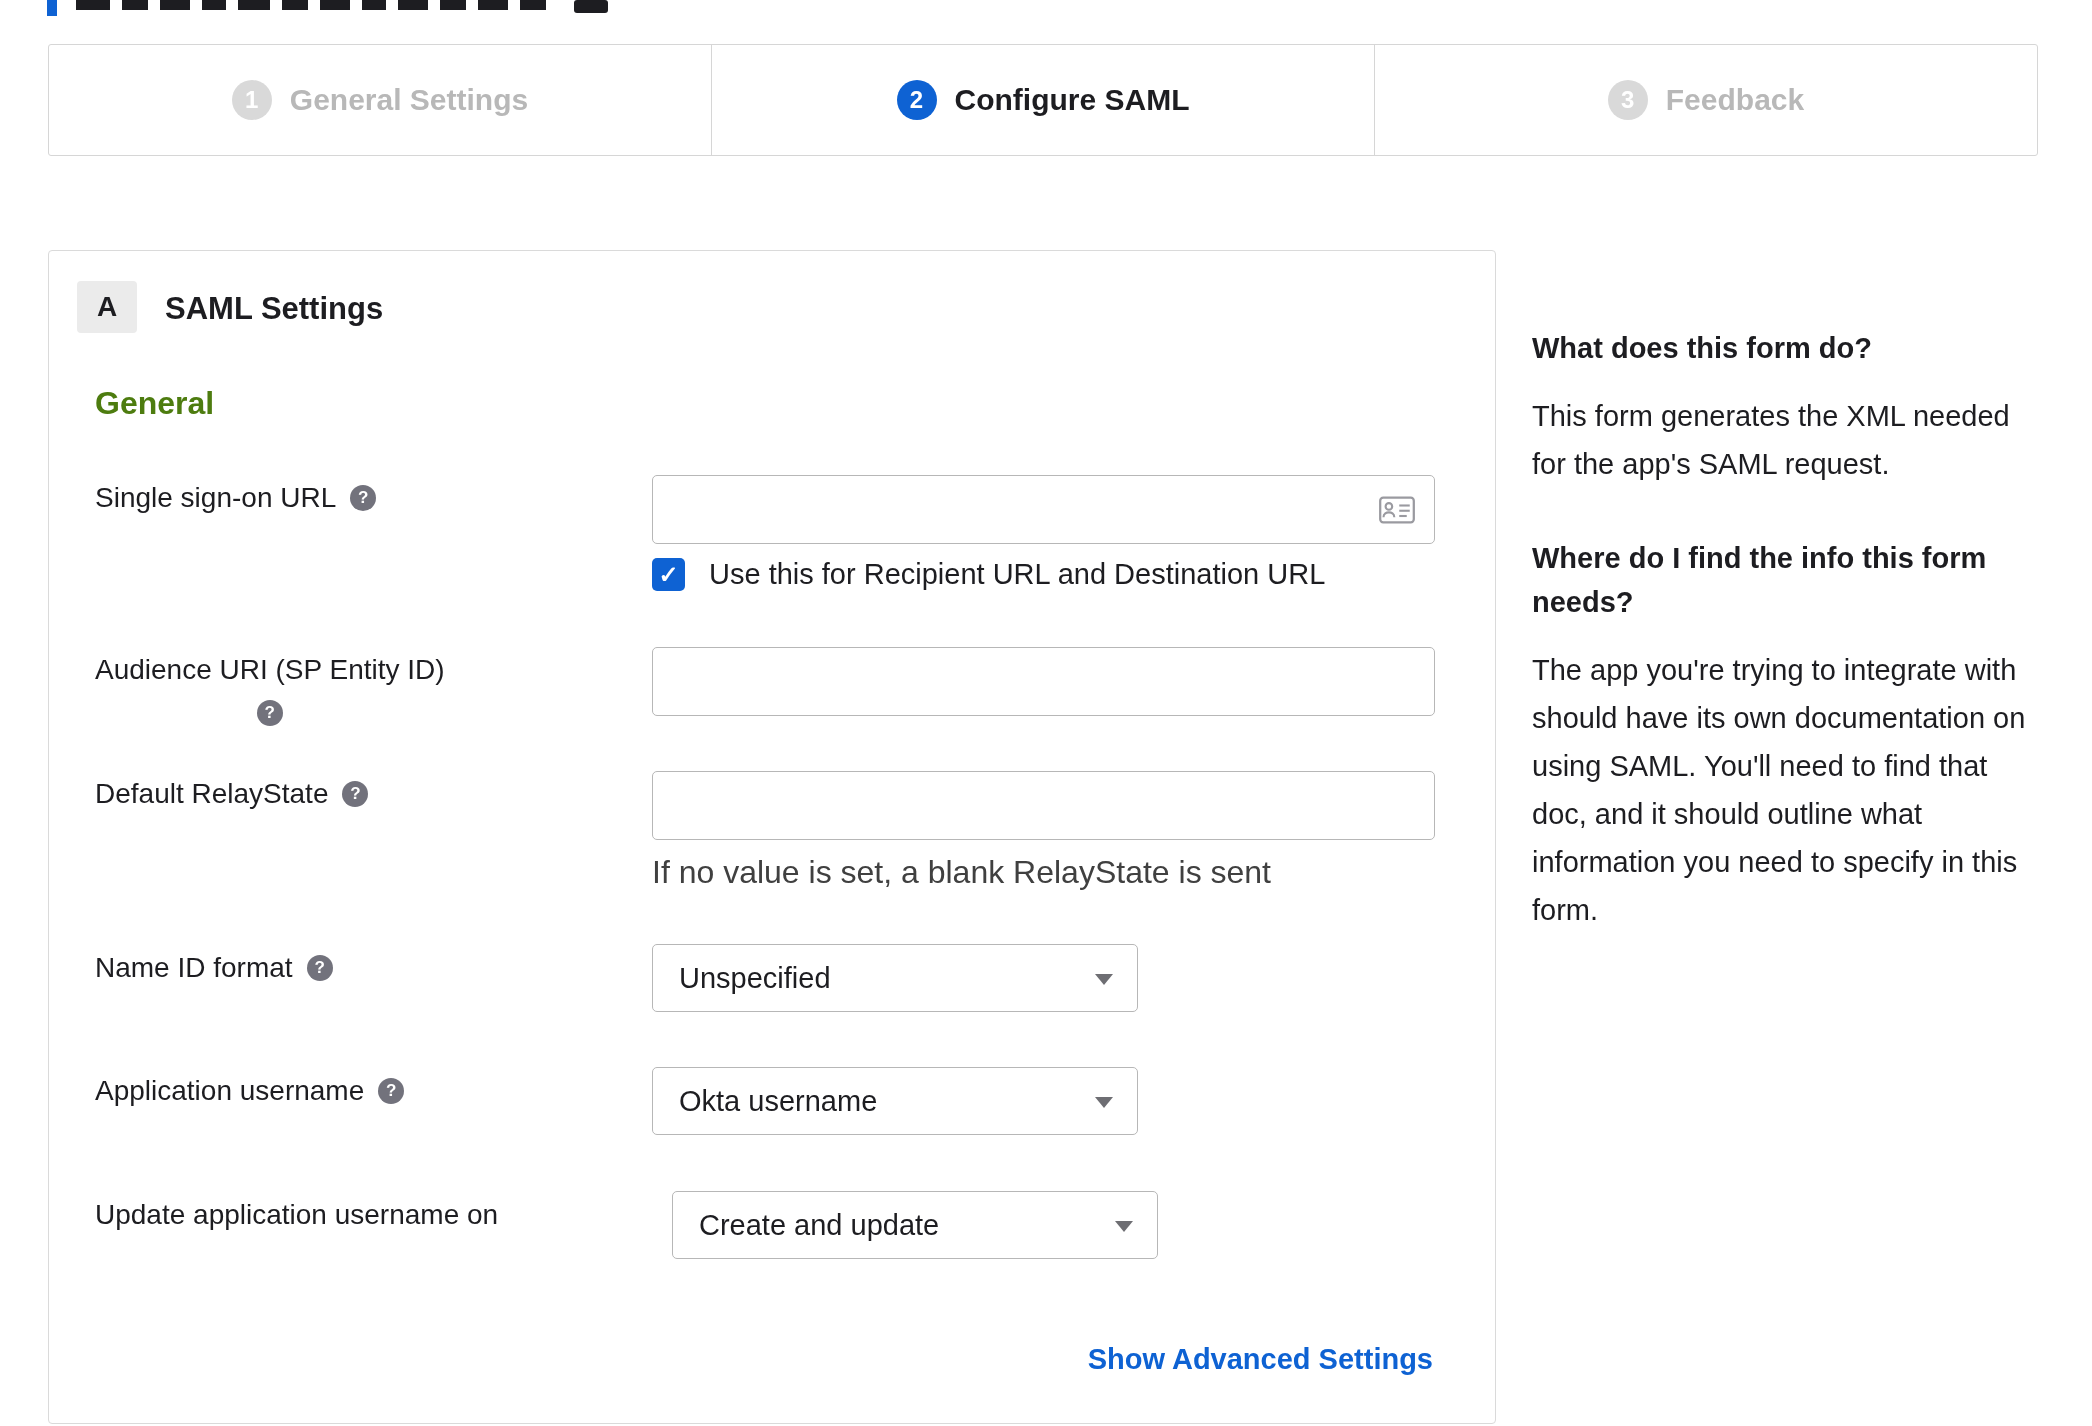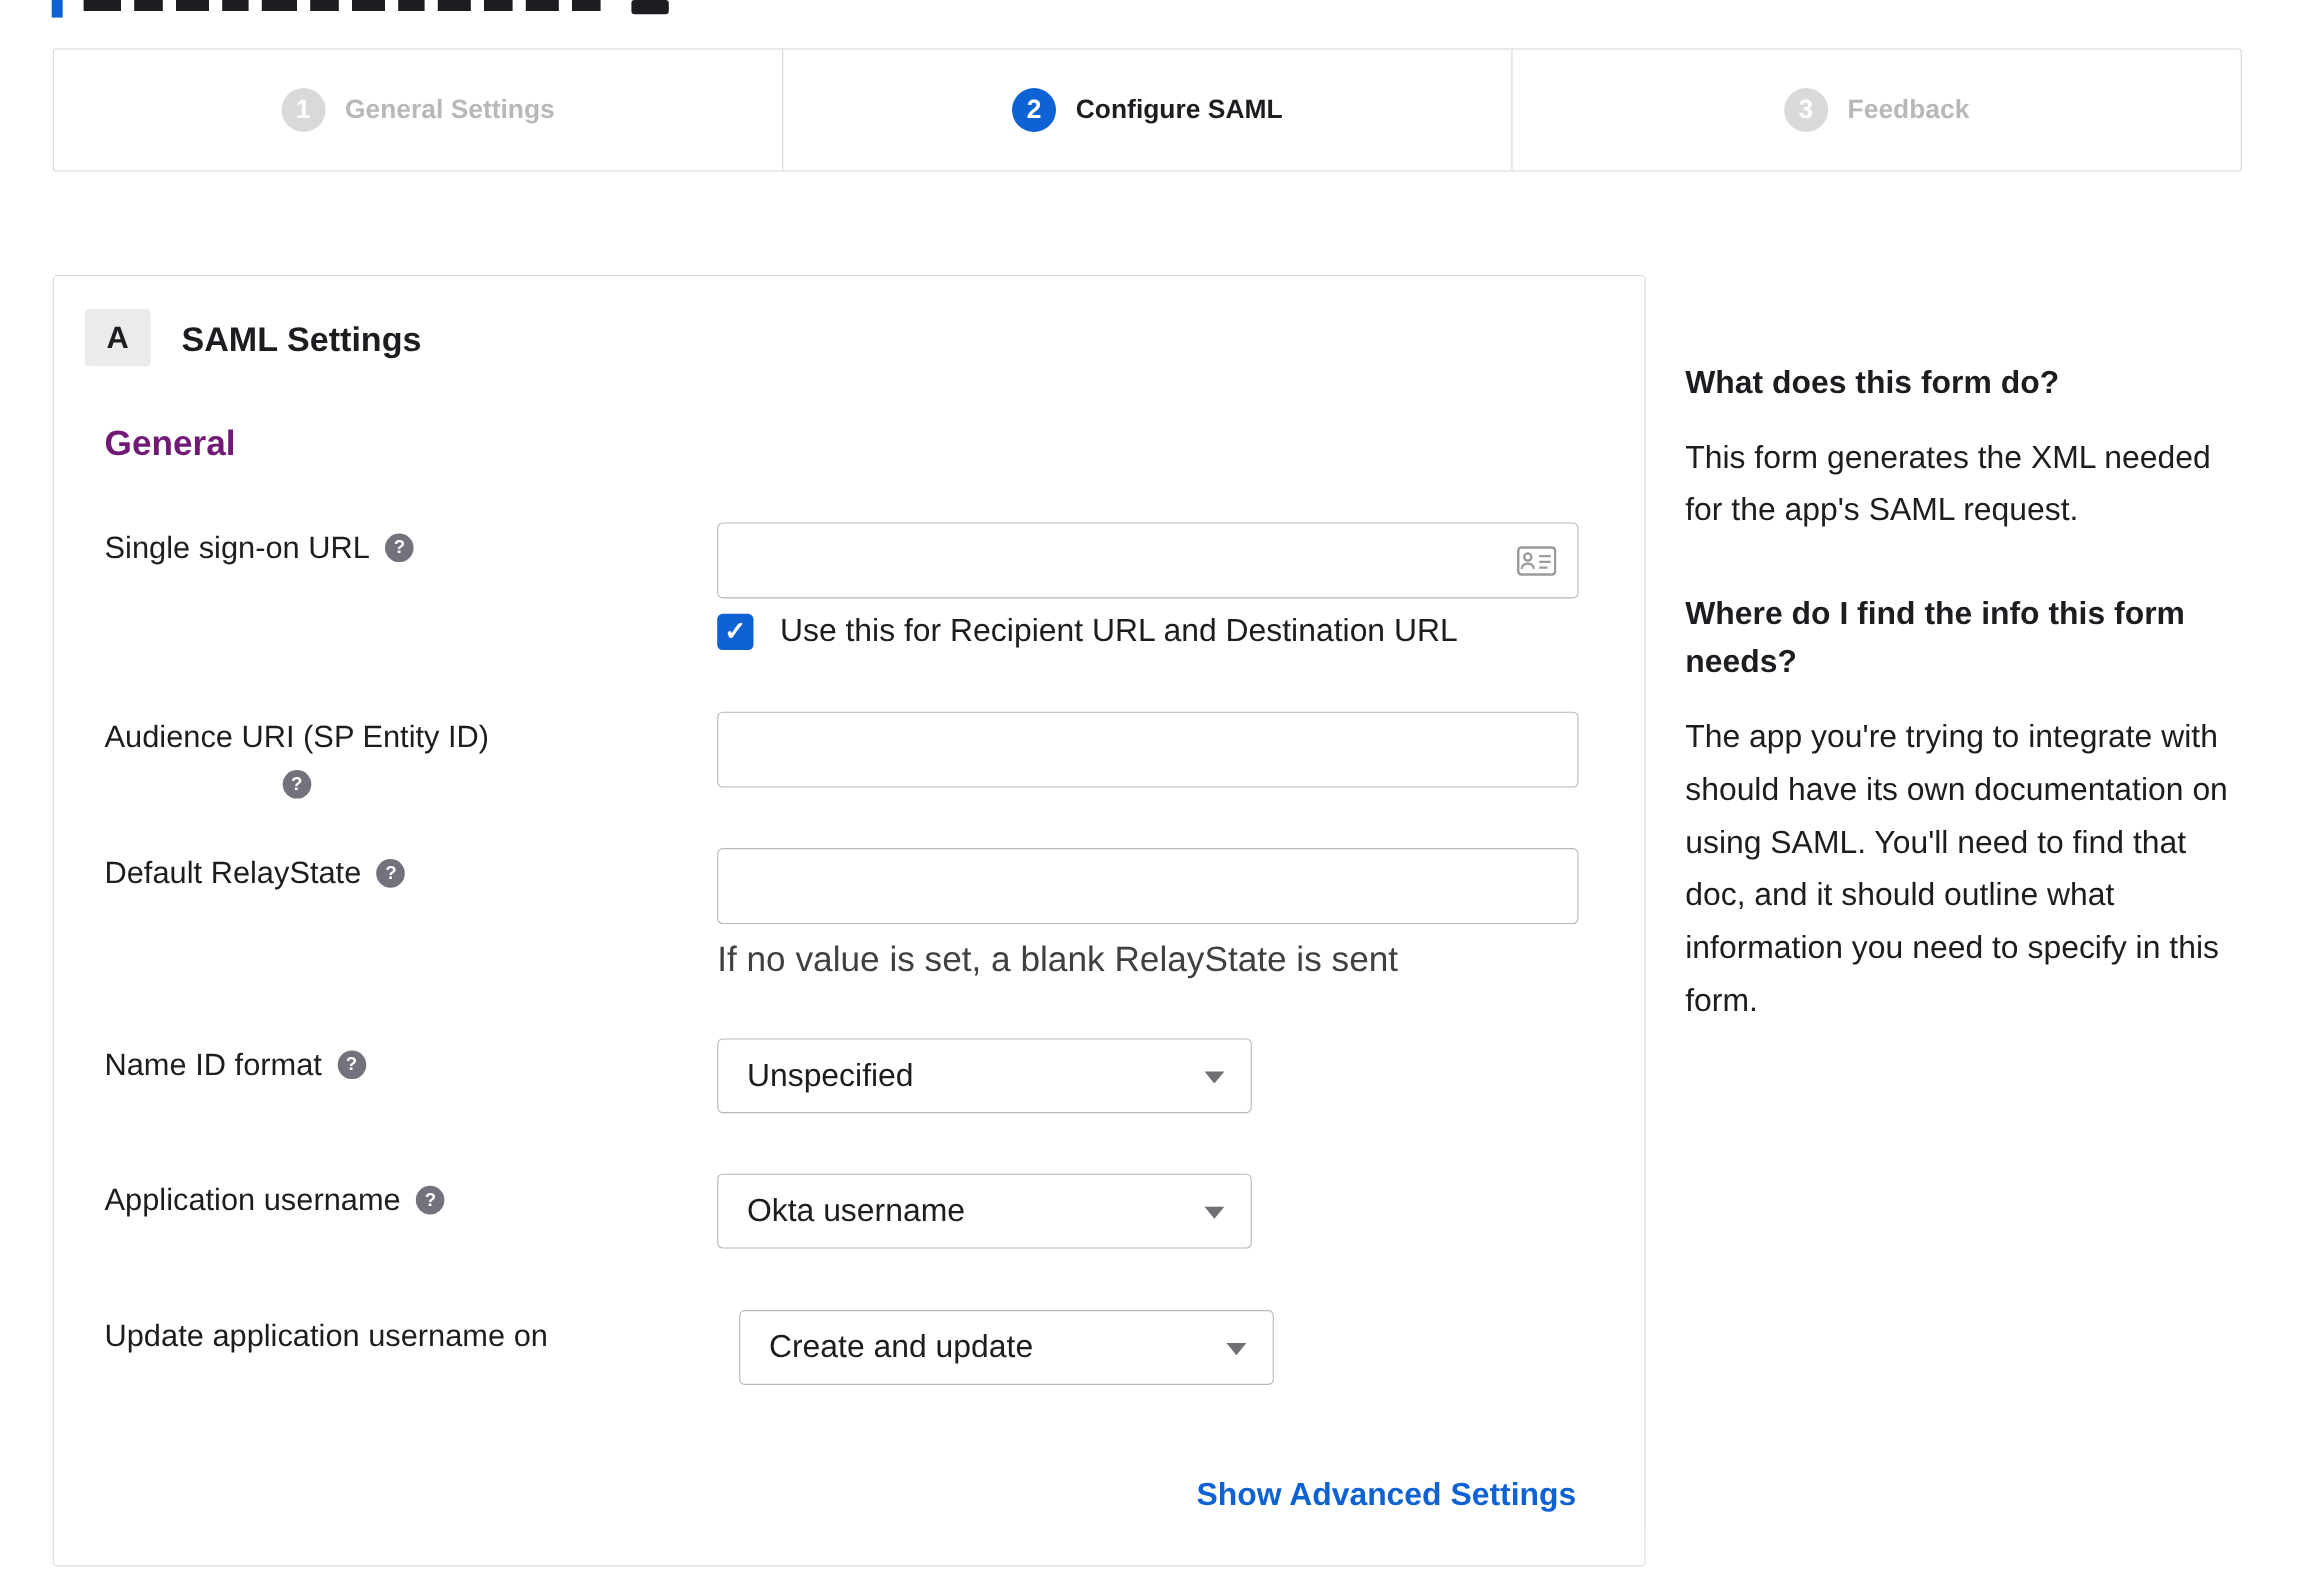--- a/index.html
+++ b/index.html
@@ -25,41 +25,41 @@
     gap:18px; border-right:1px solid #d6d6d6; cursor:default;
   }
   .step:last-child { border-right:none; }
   .step-circle {
     width:40px; height:40px; border-radius:50%;
     display:flex; align-items:center; justify-content:center;
     background:#d9d9d9; color:#fff; font-weight:bold; font-size:24px;
     flex:0 0 auto;
   }
   .step.active .step-circle { background:#0e62d3; }
-  .step-label { font-size:24px; font-weight:bold; color:#b8b8b8;text-align:right; }
+  .step-label { font-size:30px; font-weight:bold; color:#b8b8b8;text-align:right; }
   .step.active .step-label { color:#1d1d21; }
 
   
   .card {
     position:absolute; left:48px; top:250px; width:1448px; height:1174px;
     border:1px solid #dadada; border-radius:4px; background:#fff;
   }
   .badge-a {
     position:absolute; left:28px; top:30px; width:60px; height:52px;
     background:#ebebeb; border-radius:4px; color:#1d1d21;
     display:flex; align-items:center; justify-content:center;
     font-size:28px; font-weight:bold;
   }
   .card-title {
     position:absolute; left:116px; top:40px;
     font-size:31px; font-weight:bold; color:#1d1d21;text-align:right;
   }
   .section-title {
     position:absolute; left:46px; top:134px;
-    font-size:32px; font-weight:bold; color:#701a75;
+    font-size:32px; font-weight:bold; color:#4d7c0f;
   }
 
   .field-label {
     position:absolute; left:46px;
     font-size:28px; color:#1d1d21; white-space:nowrap;
     display:flex; align-items:center; gap:14px;
   }
   .help-icon {
     width:26px; height:26px; border-radius:50%; background:#72727c;
     color:#fff; font-size:17px; font-weight:bold;

